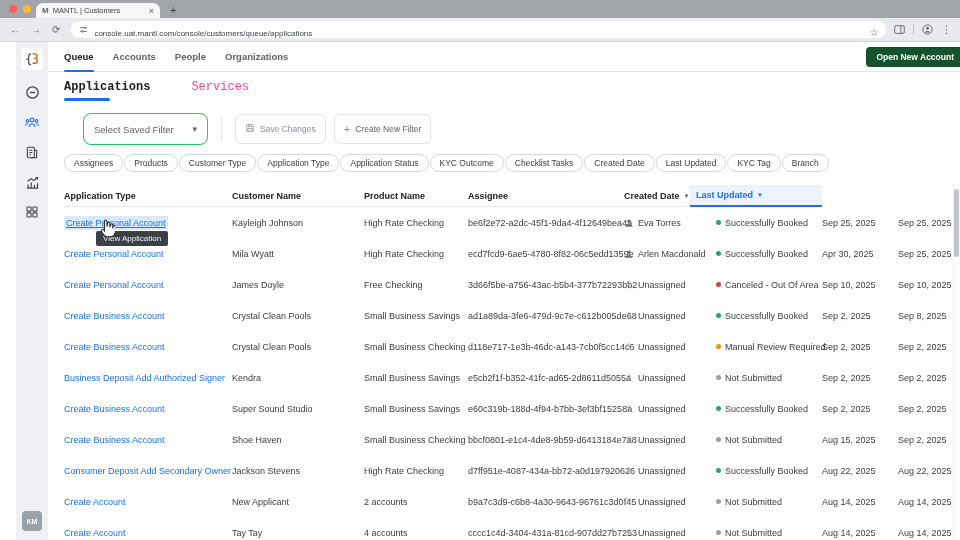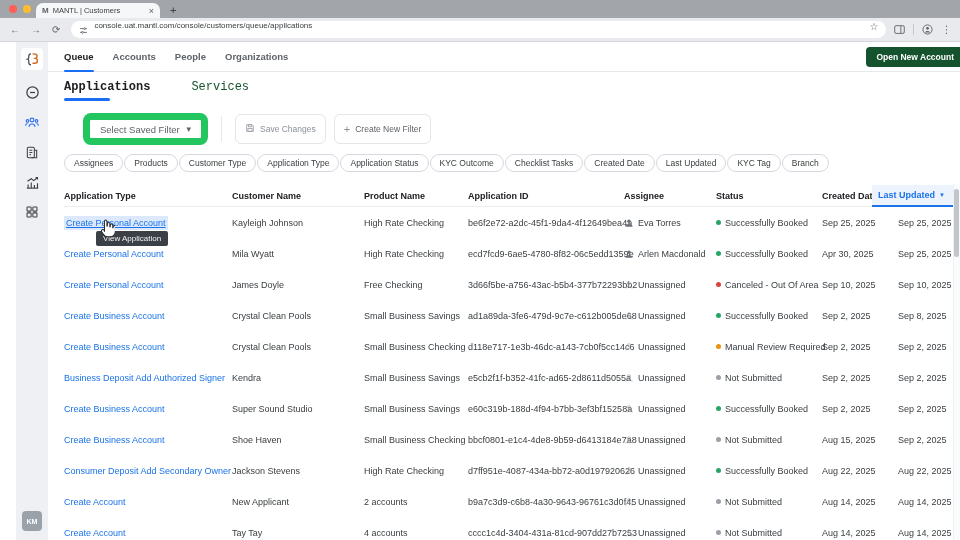--- a/index.html
+++ b/index.html
@@ -11,21 +11,21 @@
   .traffic { position:absolute; left:9px; top:5px; display:flex; gap:6px; }
   .tl { width:8px; height:8px; border-radius:50%; }
   .tl.red{background:#ff5f57}.tl.yellow{background:#febc2e}.tl.green{background:#28c840}
   .tab { position:absolute; left:36px; top:3px; width:124px; height:15px; background:#f6f7f8; border-radius:7px 7px 0 0; display:flex; align-items:center; padding:0 6px; gap:4px; font-size:7.5px; color:#3c4043; }
   .favicon { font-weight:bold; font-size:8px; color:#5f6368; }
   .tab-title { flex:1; white-space:nowrap; overflow:hidden; }
   .tab-close { color:#5f6368; font-size:9px; }
   .newtab { position:absolute; left:170px; top:4px; font-size:11px; color:#3c4043; }
   .toolbar { position:absolute; left:0; top:18px; width:960px; height:24px; background:#e9eaee; border-bottom:1px solid #d4d5d9; display:flex; align-items:center; padding:0 10px; }
   .navglyph { font-size:10px; color:#5f6368; margin-right:11px; }
-  .urlbar { flex:0 0 815px; height:17px; background:#fff; border-radius:9px; display:flex; align-items:flex-start; padding:0 8px; gap:6px; margin-right:8px; }
+  .urlbar { flex:0 0 815px; height:17px; background:#fff; border-radius:9px; display:flex; align-items:flex-end; padding:0 8px; gap:6px; margin-right:8px; }
   .url-text { flex:1; font-size:8px; color:#3c4043; white-space:nowrap; overflow:hidden; }
   .star { font-size:10px; color:#5f6368; }
   .chrome-right { display:flex; align-items:center; gap:8px; }
   .sep { width:1px; height:11px; background:#c6c7cb; }
   .overflow { font-size:10px; color:#5f6368; }
 
   
   .app { position:absolute; left:16px; top:42px; width:960px; height:498px; display:flex; }
   .sidebar { width:32px; background:#eef0f4; display:flex; flex-direction:column; align-items:center; padding-top:6px; gap:15px; }
   .logo { width:22px; height:22px; background:#fff; border-radius:4px; display:flex; align-items:center; justify-content:center; }
@@ -34,29 +34,29 @@
   .main { flex:1; display:flex; flex-direction:column; background:#fff; }
 
   .topnav { height:30px; border-bottom:1px solid #e6e8ec; display:flex; align-items:center; padding-left:16px; gap:19px; }
   .nav-item { font-size:9.5px; color:#5f6368; height:30px; display:flex; align-items:center; position:relative; cursor:default;font-weight:bold; }
   .nav-item.active { color:#202124; font-weight:bold; }
   .nav-item.active::after { content:""; position:absolute; left:0; right:0; bottom:0; height:2px; background:#1a6ef5; border-radius:1px; }
   .btn-primary { margin-left:auto; margin-right:12px; background:#14532d; color:#fff; font-size:8.5px; font-weight:bold; border:none; border-radius:4px; padding:5px 10px; }
 
   .content { padding:8px 0 0 16px; position:relative; flex:1; }
   .tabs { display:flex; gap:41px;font-family:Liberation Mono, monospace; }
-  .tab-item { font-size:12px; color:#14532d; padding-bottom:7px; position:relative; }
+  .tab-item { font-size:12px; color:#ec4899; padding-bottom:7px; position:relative; }
   .tab-item.active { color:#202124; font-weight:bold; }
   .tab-item.active::after { content:""; position:absolute; left:0; width:46px; bottom:0; height:3px; background:#1a6ef5; border-radius:2px; }
 
   .search-row { margin-top:12px; display:flex; align-items:center; }
   .search-box { width:300px; height:32px; border:1.5px solid #2f6fed; border-radius:8px; display:flex; align-items:center; padding:0 10px; gap:6px; }
   .search-box input { border:none; outline:none; flex:1; font-size:9.5px; font-family:"Liberation Sans",sans-serif; color:#3c4043; }
   .search-box input::placeholder { color:#8a9099; }
-  .select-box { margin-left:19px; width:125px; height:32px; border:7px solid #22c55e; border-radius:8px; display:flex; align-items:center; justify-content:space-between; padding:0 10px; font-size:9.5px; color:#5f6368; }
+  .select-box { margin-left:19px; width:125px; height:32px; border:1px solid #22c55e; border-radius:8px; display:flex; align-items:center; justify-content:space-between; padding:0 10px; font-size:9.5px; color:#5f6368; }
   .chev { font-size:9px; color:#5f6368; }
   .vdiv { width:1px; height:26px; background:#e6e8ec; margin-left:13px; }
   .btn-ghost { margin-left:13px; height:30px; border:1px solid #e2e5ea; background:#fff; border-radius:6px; display:flex; align-items:center; gap:5px; padding:0 9px; font-size:8.5px; color:#8a9099; font-family:"Liberation Sans",sans-serif; }
   .btn-ghost + .btn-ghost { margin-left:8px; color:#5f6368; }
   .plus { font-size:11px; color:#8a9099; }
 
   .chips { margin-top:9px; display:flex; gap:1px; }
   .chip { height:18px; border:1px solid #d5d9e0; border-radius:9px; display:flex; align-items:center; padding:0 9px; font-size:8.5px; color:#3c4043; background:#fff; }
 
   
@@ -237,27 +237,21 @@
           <div class="hcell">
             <span>Application Type</span>
           </div>
           <div class="hcell">
             <span>Customer Name</span>
           </div>
           <div class="hcell">
             <span>Product Name</span>
           </div>
           <div class="hcell">
-            <span>Application ID</span>
-          </div>
-          <div class="hcell">
             <span>Assignee</span>
-          </div>
-          <div class="hcell">
-            <span>Status</span>
           </div>
           <div class="hcell">
             <span>Created Date</span>
             <span class="sortglyph">▼</span>
           </div>
           <div class="hcell sorted">
             <span>Last Updated</span>
             <span class="sortglyph">▼</span>
           </div>
         </div>

